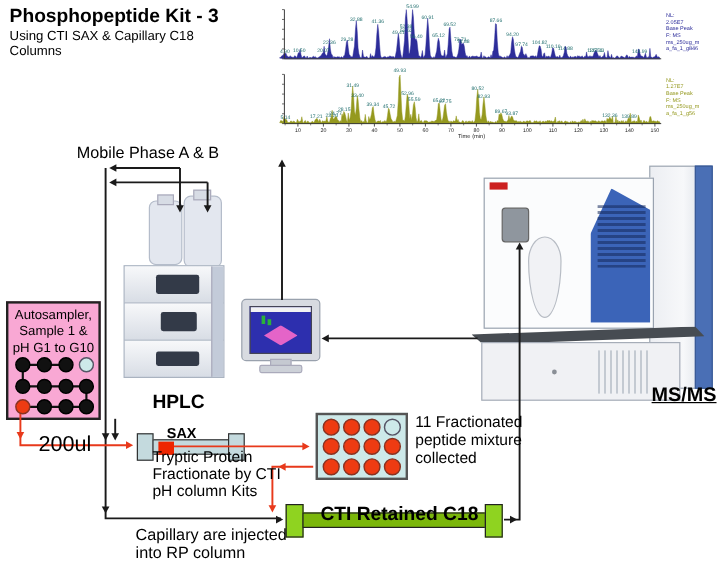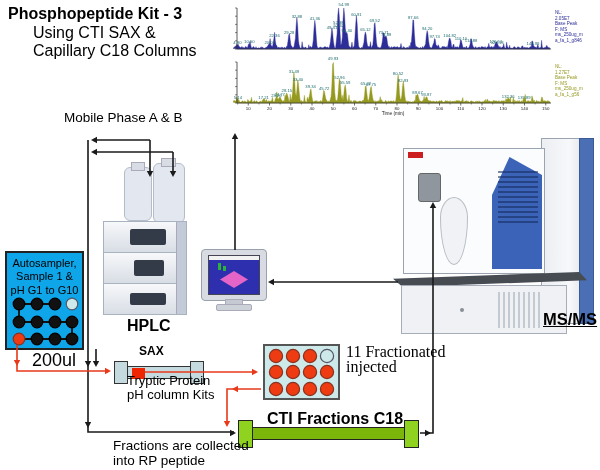--- a/index.html
+++ b/index.html
@@ -1,26 +1,26 @@
 <!DOCTYPE html>
 <html><head>
 <meta charset="utf-8">
 <style>
   html,body{margin:0;padding:0;background:#fff;}
   .stage{position:relative;width:600px;height:470px;background:#fff;overflow:hidden;
          font-family:"Liberation Sans",sans-serif;color:#000;}
   .abs{position:absolute;}
-  .lbl{position:absolute;white-space:nowrap;}
+  .lbl{position:absolute;white-space:nowrap;margin-top:10px;}
   .b{font-weight:bold;}
   
   .title-wrap{position:absolute;left:8px;top:5px;width:226px;}
   .title-h{font-size:16px;font-weight:bold;line-height:1.1;margin:0;}
-  .title-s{font-size:16px;line-height:1.18;margin-top:1px;width:188px;white-space:normal;margin-left:25px;}
-  
-  .wellbox{position:absolute;background:#0ea5e9;border:2px solid #222;}
+  .title-s{font-size:11px;line-height:1.18;margin-top:1px;width:188px;white-space:normal;}
+  
+  .wellbox{position:absolute;background:#f9a8d4;border:2px solid #222;}
   .fracbox{position:absolute;background:#cde9e9;border:2px solid #555;}
   .asm-text{position:absolute;left:0;top:4px;width:100%;text-align:center;
             font-size:11px;line-height:1.22;font-weight:bold;font-weight:normal;}
   
   .cap{position:absolute;background:#c4dade;border:1.5px solid #333;}
   .colbody{position:absolute;background:#c4dade;border:1.5px solid #333;}
   .redseg{position:absolute;background:#ee2500;}
   .gcap{position:absolute;background:#8fd320;border:1.5px solid #222;}
   .gbar{position:absolute;background:#7bb70b;border:1.5px solid #222;}
   
@@ -305,47 +305,49 @@
   <div class="lbl" style="left:32px;top:350px;font-size:18px;z-index:6;">200ul</div>
 
   <div class="lbl b" style="left:139px;top:344px;font-size:12px;z-index:6;">SAX</div>
   <div class="cap" style="left:114px;top:361px;width:12px;height:21px;"></div>
   <div class="colbody" style="left:127px;top:366px;width:62px;height:11px;"></div>
   <div class="redseg" style="left:132px;top:367.5px;width:13px;height:11px;z-index:4;"></div>
   <div class="cap" style="left:190px;top:361px;width:12px;height:21px;"></div>
 
   <div class="abs" style="left:127px;top:374px;font-size:13px;line-height:14px;z-index:6;">
       <div>Tryptic Protein</div>
+      <div>Fractionate by CTI</div>
       <div>pH column Kits</div>
     </div>
 
   <div class="fracbox" style="left:263px;top:344px;width:73px;height:52px;">
     <svg id="frwells" class="abs" style="left:0;top:0;" width="73" height="52" viewBox="0 0 73 52">
         <circle cx="11" cy="10" r="6.6" fill="#ee3b12" stroke="#883322" stroke-width="1.2"></circle>
         <circle cx="28" cy="10" r="6.6" fill="#ee3b12" stroke="#883322" stroke-width="1.2"></circle>
         <circle cx="45" cy="10" r="6.6" fill="#ee3b12" stroke="#883322" stroke-width="1.2"></circle>
         <circle cx="62" cy="10" r="6.6" fill="#cde9e9" stroke="#556" stroke-width="1.2"></circle>
         <circle cx="11" cy="26" r="6.6" fill="#ee3b12" stroke="#883322" stroke-width="1.2"></circle>
         <circle cx="28" cy="26" r="6.6" fill="#ee3b12" stroke="#883322" stroke-width="1.2"></circle>
         <circle cx="45" cy="26" r="6.6" fill="#ee3b12" stroke="#883322" stroke-width="1.2"></circle>
         <circle cx="62" cy="26" r="6.6" fill="#ee3b12" stroke="#883322" stroke-width="1.2"></circle>
         <circle cx="11" cy="43" r="6.6" fill="#ee3b12" stroke="#883322" stroke-width="1.2"></circle>
         <circle cx="28" cy="43" r="6.6" fill="#ee3b12" stroke="#883322" stroke-width="1.2"></circle>
         <circle cx="45" cy="43" r="6.6" fill="#ee3b12" stroke="#883322" stroke-width="1.2"></circle>
         <circle cx="62" cy="43" r="6.6" fill="#ee3b12" stroke="#883322" stroke-width="1.2"></circle>
       </svg>
   </div>
-  <div class="abs" style="left:346px;top:344px;font-size:16px;line-height:15px;z-index:6;font-family:Liberation Serif, serif;">
+  <div class="abs" style="left:346px;top:344px;font-size:13px;line-height:15px;z-index:6;">
       <div>11 Fractionated</div>
-      <div>injected</div>
-    </div>
-
-  <div class="lbl b" style="left:267px;top:410px;font-size:16px;z-index:6;">CTI Fractions C18</div>
+      <div>peptide mixture</div>
+      <div>collected</div>
+    </div>
+
+  <div class="lbl b" style="left:267px;top:410px;font-size:16px;z-index:6;">CTI Retained C18</div>
   <div class="gcap" style="left:238px;top:420px;width:13px;height:26px;"></div>
   <div class="gbar" style="left:252px;top:427px;width:151px;height:11px;"></div>
   <div class="gcap" style="left:404px;top:420px;width:13px;height:26px;"></div>
 
   <div class="abs" style="left:113px;top:438px;font-size:13.5px;line-height:15px;z-index:6;">
-      <div>Fractions are collected</div>
-      <div>into RP peptide</div>
+      <div>Capillary are injected</div>
+      <div>into RP column</div>
     </div>
 
 </div>
 
 </body></html>

